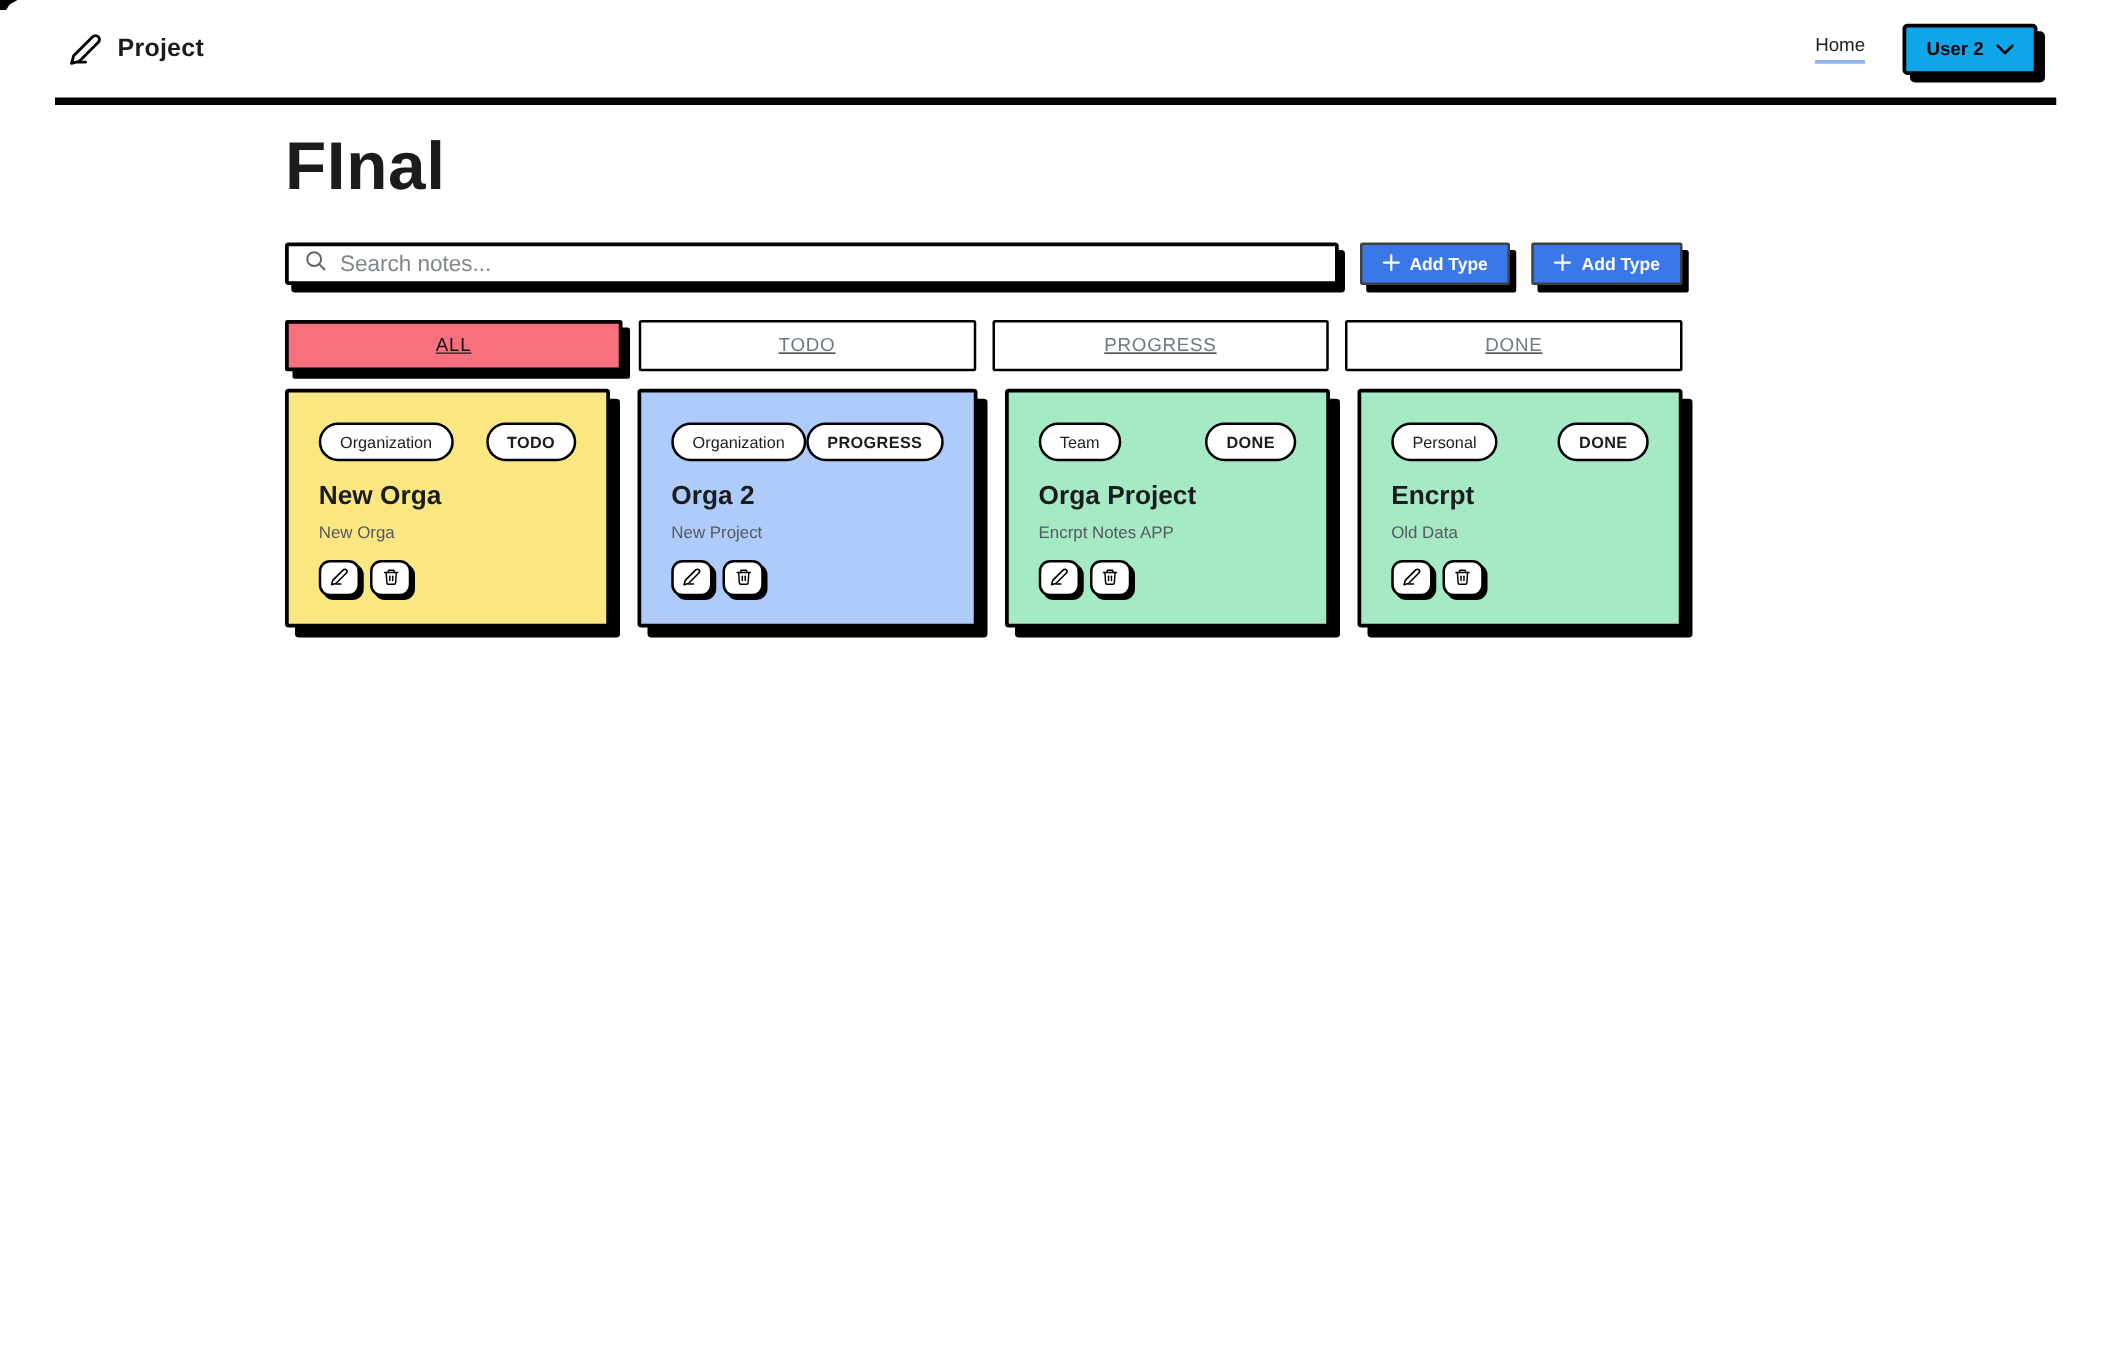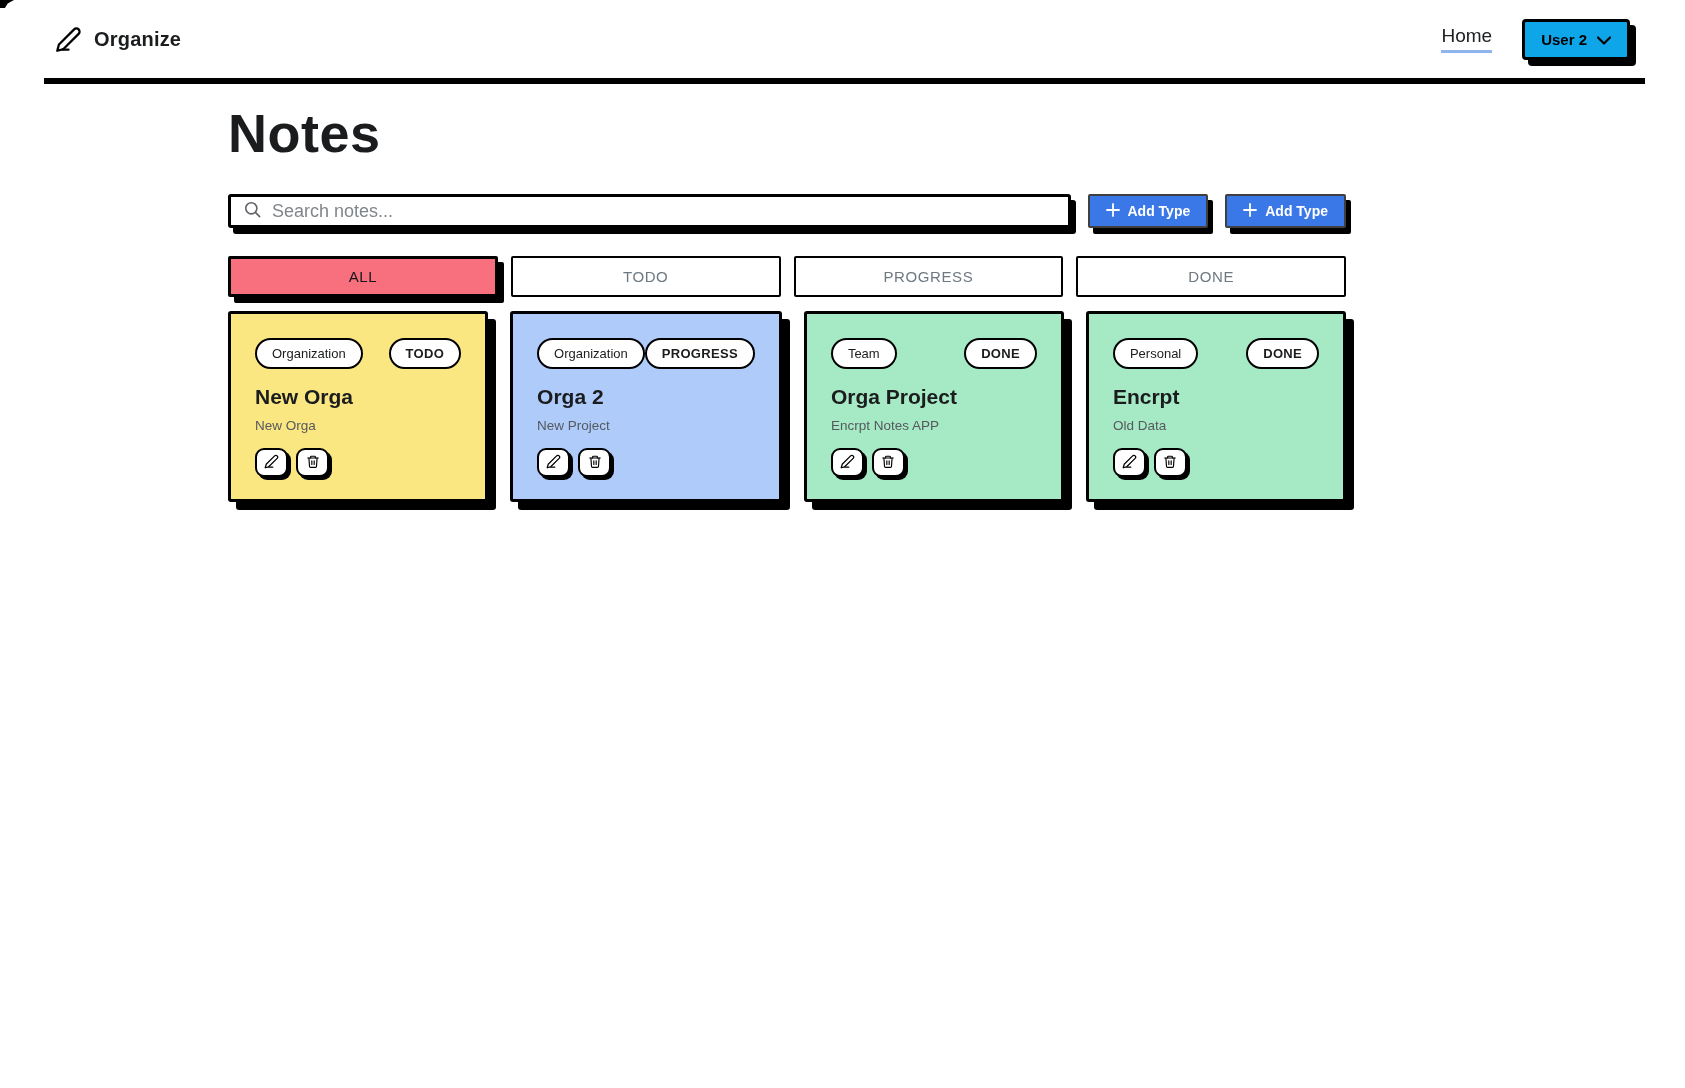--- a/index.html
+++ b/index.html
@@ -10,21 +10,21 @@
   .corner-artifact{ position:absolute; top:0; left:0; width:14px; height:8px;
     background:#000; clip-path:polygon(0 0,100% 0,55% 45%,35% 100%,0 100%); }
 
   
   header{ height:78px; display:flex; align-items:center; justify-content:space-between;
           padding:0 55px 0 55px; }
   .brand{ display:flex; align-items:center; gap:12px; cursor:pointer; }
   .brand-icon svg{ display:block; }
   .brand-name{ font-size:20px; font-weight:700; letter-spacing:.2px; }
   .nav-right{ display:flex; align-items:center; gap:30px; }
-  .home-link{ font-size:19px; color:#202124; text-decoration:none;
+  .home-link{ font-size:15px; color:#202124; text-decoration:none;
               border-bottom:3px solid #8FB4EE; padding-bottom:3px; cursor:pointer; }
   .user-btn{ display:flex; align-items:center; gap:10px; background:#0ea5e9;
              border:3px solid #000; border-radius:4px; padding:9px 16px;
              font-size:15px; font-weight:700; font-family:inherit;
              box-shadow:6px 6px 0 0 #000; cursor:pointer; }
   .header-rule{ height:6px; background:#000; margin:0 40px 0 44px; }
 
   
   main{ width:1118px; margin-left:228px; padding-top:18px; }
   h1.page-title{ font-size:54px; font-weight:700; letter-spacing:.5px; margin-bottom:30px; }
@@ -36,21 +36,21 @@
   .search-box svg{ flex:none; }
   .search-box input{ flex:1; border:none; outline:none; font-size:18px;
                      font-family:inherit; color:#202124; background:transparent; }
   .search-box input::placeholder{ color:#80868b; }
   .btn-blue{ display:flex; align-items:center; justify-content:center; gap:8px;
              background:var(--accent-blue,#3B78E7); color:#fff; border:2px solid #404040;
              border-radius:2px; padding:0 16px; font-size:14px; font-weight:700;
              font-family:inherit; box-shadow:5px 6px 0 0 #000; cursor:pointer;
              white-space:nowrap; }
 
-  .tabs{ display:grid; grid-template-columns:repeat(4,1fr); gap:13px; margin-top:28px; }
+  .tabs{ display:grid; grid-template-columns:repeat(4,1fr); gap:13px; margin-top:28px;text-decoration:underline; }
   .tab{ height:41px; display:flex; align-items:center; justify-content:center;
         background:#fff; border:2px solid #000; border-radius:2px;
         font-size:15px; letter-spacing:.6px; color:#6e7881; font-family:inherit;
         cursor:pointer; }
   .tab.active{ background:var(--active-filter-red,#F8707E); color:#14171a;
                border-width:3px; box-shadow:6px 6px 0 0 #000; font-weight:400; }
 
   .cards{ display:grid; grid-template-columns:repeat(4,1fr); gap:22px 22px; margin-top:14px; }
   .card{ border:3px solid #000; border-radius:3px; box-shadow:8px 8px 0 0 #000;
          padding:24px 24px 22px 24px; min-height:180px; }
@@ -71,38 +71,38 @@
 <div class="corner-artifact"></div>
 
 <header>
   <div class="brand">
     <span class="brand-icon">
       <svg width="27" height="27" viewBox="0 0 24 24" fill="none" stroke="#000" stroke-width="2" stroke-linecap="round" stroke-linejoin="round">
         <path d="M17 3a2.8 2.8 0 1 1 4 4L7.5 20.5 2 22l1.5-5.5L17 3z"></path>
         <path d="M7 21h5"></path>
       </svg>
     </span>
-    <span class="brand-name">Organize</span>
+    <span class="brand-name">Project</span>
   </div>
   <div class="nav-right">
     <a class="home-link">Home</a>
     <button class="user-btn">
       <span>User 2</span>
       <span>
         <svg width="14" height="9" viewBox="0 0 14 9" fill="none" stroke="#000" stroke-width="2.2" stroke-linecap="round" stroke-linejoin="round">
           <polyline points="1,1.5 7,7.5 13,1.5"></polyline>
         </svg>
       </span>
     </button>
   </div>
 </header>
 <div class="header-rule"></div>
 
 <main>
-  <h1 class="page-title">Notes</h1>
+  <h1 class="page-title">FInal</h1>
 
   <div class="search-row">
     <div class="search-box">
       <span>
         <svg width="19" height="19" viewBox="0 0 24 24" fill="none" stroke="#5f6368" stroke-width="2" stroke-linecap="round">
           <circle cx="10.5" cy="10.5" r="7"></circle>
             <line x1="16" y1="16" x2="21" y2="21"></line>
         </svg>
       </span>
       <input placeholder="Search notes..." style="">

